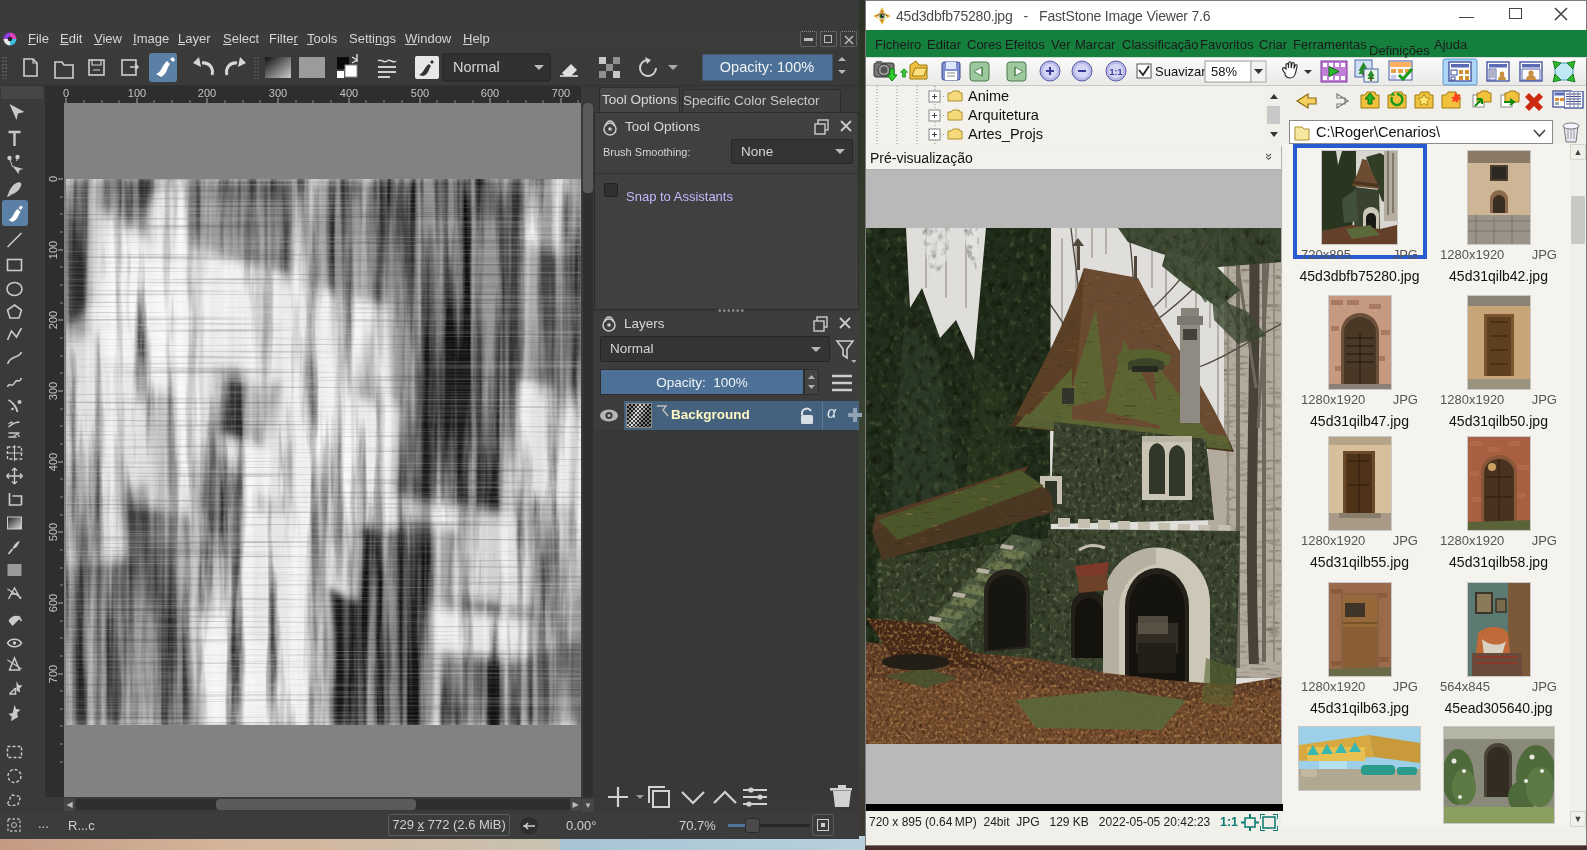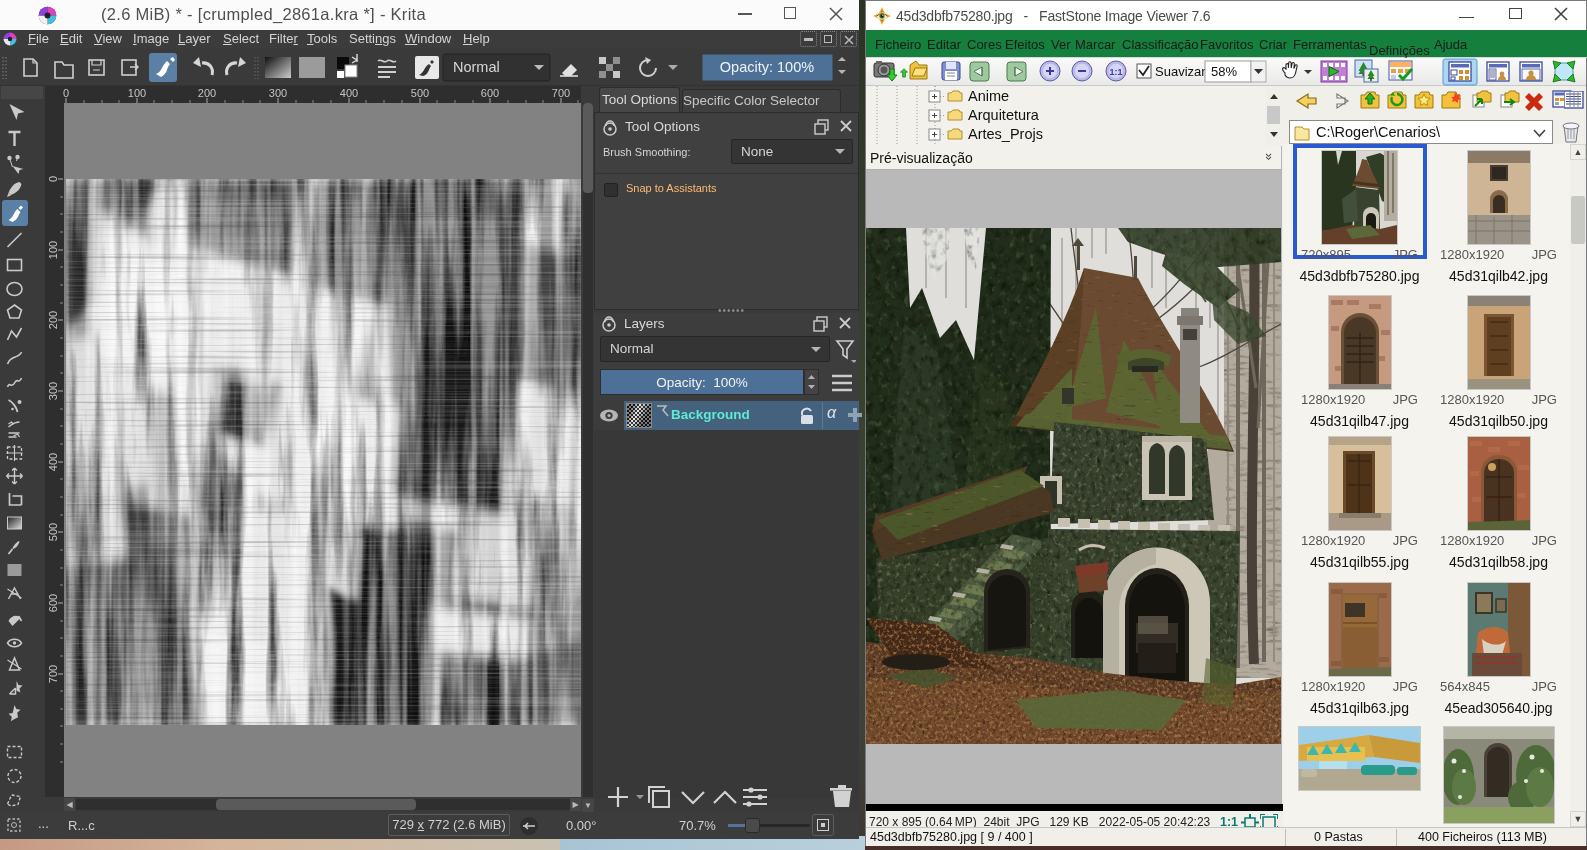--- a/index.html
+++ b/index.html
@@ -40,36 +40,20 @@
 .thumbcell .dims{font-size:13px;color:#555;display:flex;justify-content:space-between;padding:0 10px;margin-top:3px;}
 .thumbcell .fname{font-size:14px;color:#111;margin-top:6px;}
 .timg{display:block;margin:0 auto;box-shadow:0 0 0 1px #c8c8c8;}
 </style></head>
 <body>
 <div id="desk"></div>
 <div class="abs" style="left:0;top:836px;width:560px;height:14px;background:linear-gradient(90deg,#c59a84,#d4b49a 40%,#c9c2b2)"></div>
 <div class="abs" style="left:560px;top:836px;width:305px;height:14px;background:linear-gradient(90deg,#a8c4d4,#b8d0dc)"></div>
 <div class="abs" style="left:865px;top:843px;width:722px;height:7px;background:#472e28"></div>
 <div id="krita">
-<div id="k-title">
-<svg class="abs" style="left:38px;top:6px" width="19" height="19" viewBox="0 0 14 14">
-        <circle cx="7" cy="7" r="6.5" fill="#3a3a3a"></circle>
-        <path d="M7 .5A6.5 6.5 0 0 1 13.5 7L7 7z" fill="#e040c0"></path>
-        <path d="M13.5 7A6.5 6.5 0 0 1 7 13.5L7 7z" fill="#40c0e0"></path>
-        <path d="M7 13.5A6.5 6.5 0 0 1 .5 7L7 7z" fill="#f0f0f0"></path>
-        <path d="M.5 7A6.5 6.5 0 0 1 7 .5L7 7z" fill="#9040e0"></path>
-        <circle cx="7" cy="7" r="2.2" fill="#222"></circle>
-      </svg>
-<div class="abs" style="left:738px;top:13px;width:14px;height:1.8px;background:#555"></div>
-<div class="abs" style="left:784px;top:7px;width:12px;height:12px;border:1.5px solid #555"></div>
-<svg class="abs" style="left:829px;top:7px" width="14" height="14">
-        <path d="M1 1l12 12M13 1L1 13" stroke="#555" stroke-width="1.5"></path>
-      </svg>
-<span class="ttext">(2.6 MiB)  * - [crumpled_2861a.kra *] - Krita</span>
-    </div>
 <div id="k-menu">
 <svg class="abs" style="left:3px;top:2px" width="14" height="14" viewBox="0 0 14 14">
         <circle cx="7" cy="7" r="6.5" fill="#3a3a3a"></circle>
         <path d="M7 .5A6.5 6.5 0 0 1 13.5 7L7 7z" fill="#e040c0"></path>
         <path d="M13.5 7A6.5 6.5 0 0 1 7 13.5L7 7z" fill="#40c0e0"></path>
         <path d="M7 13.5A6.5 6.5 0 0 1 .5 7L7 7z" fill="#e8e8e8"></path>
         <path d="M.5 7A6.5 6.5 0 0 1 7 .5L7 7z" fill="#9040e0"></path>
         <circle cx="7" cy="7" r="2.2" fill="#222"></circle>
       </svg>
 <span style="left:28px"><u>F</u>ile</span>
@@ -429,21 +413,21 @@
         </svg>
   <svg class="abs" style="left:243px;top:5px" width="16" height="16">
           <path d="M3 3l10 10M13 3l-10 10" stroke="#ccc" stroke-width="1.8"></path>
         </svg>
   <span class="abs" style="left:8px;top:33px;color:#d4d4d4;font-size:11px">Brush Smoothing:</span>
   <div class="abs" style="left:136px;top:26px;width:122px;height:25px;background:#343434;border:1px solid #262626;border-radius:2px;color:#d4d4d4;font-size:13.5px;line-height:23px;padding-left:9px">None<svg class="abs" style="right:6px;top:8px" width="12" height="8">
             <path d="M1 1l5 5 5-5z" fill="#b5b5b5"></path>
           </svg></div>
   <div class="abs" style="left:0px;top:60px;width:263px;height:1px;background:#333"></div>
   <div class="abs" style="left:9px;top:70px;width:14px;height:14px;background:#303030;border:1px solid #222;border-radius:2px"></div>
-  <span class="abs" style="left:31px;top:69px;color:#fdba74;font-size:11px">Snap to Assistants</span>
+  <span class="abs" style="left:31px;top:76px;color:#c4b5fd;font-size:13px">Snap to Assistants</span>
 </div>
 <div class="abs" style="left:124px;top:219px;color:#8a8a8a;font-size:10px;letter-spacing:1px">••••••</div>
 <div class="abs" style="left:0;top:227px;width:265px;height:485px;background:#3d3d3d">
   <svg class="abs" style="left:6px;top:2px" width="18" height="18">
           <circle cx="9" cy="10" r="6" fill="none" stroke="#ccc" stroke-width="1.5"></circle>
           <path d="M5 7v-1a4 4 0 0 1 8 0v1" fill="none" stroke="#ccc" stroke-width="1.5"></path>
           <circle cx="9" cy="10" r="1.8" fill="#ccc"></circle>
         </svg>
   <span class="abs" style="left:30px;top:3px;color:#d8d8d8;font-size:13.5px">Layers</span>
   <svg class="abs" style="left:218px;top:2px" width="17" height="17">
@@ -472,21 +456,21 @@
     <div class="abs" style="left:0;top:0;width:30px;height:29px;background:#3c3c3c"></div>
     <svg class="abs" style="left:5px;top:6px" width="20" height="17">
             <ellipse cx="10" cy="8.5" rx="9" ry="6" fill="#b5b5b5"></ellipse>
             <circle cx="10" cy="8.5" r="3.6" fill="#3c3c3c"></circle>
             <circle cx="10" cy="8.5" r="1.6" fill="#b5b5b5"></circle>
           </svg>
     <div class="abs" style="left:32px;top:2px;width:26px;height:25px;background:#ddd;border:1px solid #888;background-image:linear-gradient(115deg,rgba(20,20,20,0.5) 20%,rgba(240,240,240,0.2) 40%,rgba(20,20,20,0.55) 70%),repeating-conic-gradient(#111 0 25%,#eee 0 50%);background-size:100% 100%,4px 4px"></div>
     <svg class="abs" style="left:61px;top:2px" width="15" height="15">
             <path d="M2 3h9l-3 4 5 6" fill="none" stroke="#bbb" stroke-width="1.5"></path>
           </svg>
-    <span class="abs" style="left:77px;top:6px;color:#5eead4;font-size:13.5px;font-weight:bold">Background</span>
+    <span class="abs" style="left:77px;top:6px;color:#fef9c3;font-size:13.5px;font-weight:bold">Background</span>
     <svg class="abs" style="left:204px;top:5px" width="20" height="19">
             <path d="M4 9v-3a5 5 0 0 1 9 -1" fill="none" stroke="#d8dee5" stroke-width="2"></path>
             <rect x="3" y="9" width="12" height="9" rx="1.5" fill="#d8dee5"></rect>
           </svg>
     <div class="abs" style="left:228px;top:1px;width:1px;height:27px;background:#5a7a96"></div>
     <span class="abs" style="left:233px;top:3px;color:#dde4ea;font-size:16px;font-style:italic">α</span>
     <svg class="abs" style="left:252px;top:5px" width="18" height="18">
             <path d="M7 2h4v5h5v4h-5v5h-4v-5h-5v-4h5z" fill="#8fa3b5"></path>
           </svg>
   </div>
@@ -1237,20 +1221,13 @@
           </g>
 <rect x="0" y="80" width="110" height="16" fill="#8aa060"></rect>
 </svg>
 </div>
 </div>
 <div id="fs-tscroll">
 <div class="abs" style="left:0;top:0;width:16px;height:16px;background:#f0efe9;border:1px solid #d5d5cd;font-size:9px;text-align:center;line-height:15px;color:#444">▲</div>
 <div class="abs" style="left:1px;top:52px;width:14px;height:48px;background:#c9c9c3;border-radius:2px"></div>
 <div class="abs" style="left:0;top:667px;width:16px;height:16px;background:#f0efe9;border:1px solid #d5d5cd;font-size:9px;text-align:center;line-height:15px;color:#444">▼</div>
 </div>
-<div id="fs-status">
-<span class="abs" style="left:4px;top:2px">45d3dbfb75280.jpg [ 9 / 400 ]</span>
-<div class="abs" style="left:419px;top:1px;width:1px;height:17px;background:#c0c0b8"></div>
-<span class="abs" style="left:448px;top:2px">0 Pastas</span>
-<div class="abs" style="left:530px;top:1px;width:1px;height:17px;background:#c0c0b8"></div>
-<span class="abs" style="left:552px;top:2px">400 Ficheiros (113 MB)</span>
-</div>
 </div>
 
 </body></html>

